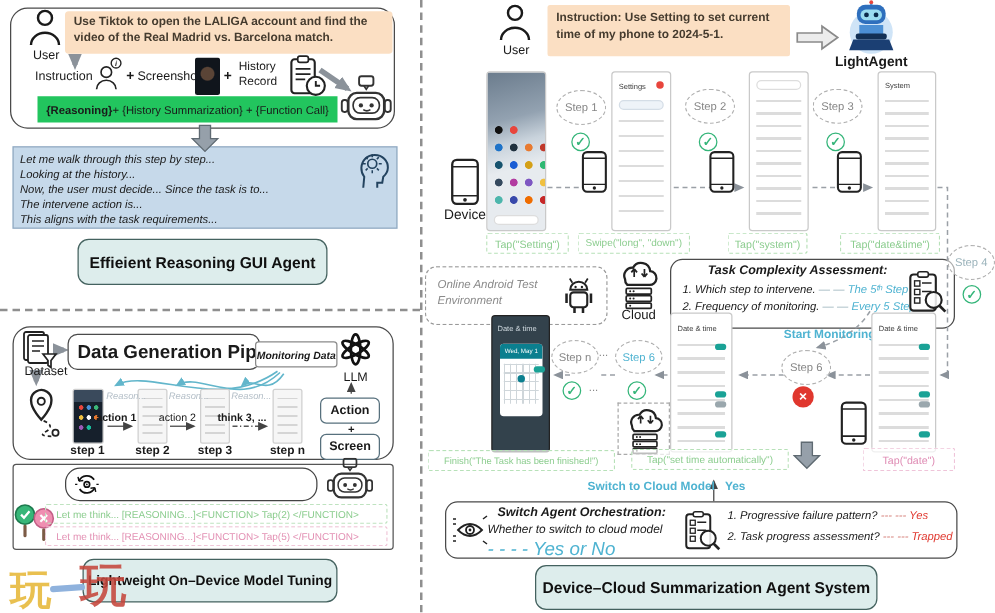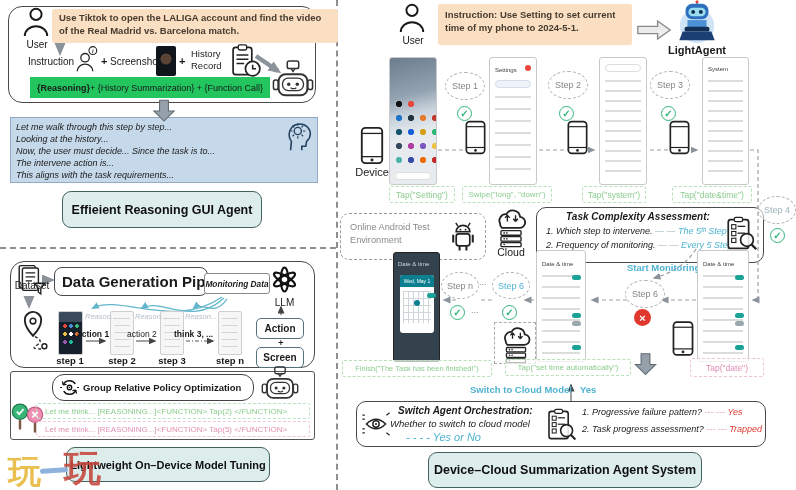--- a/index.html
+++ b/index.html
@@ -18,21 +18,21 @@
   .action-label.pink{border-color:#efc4d9;color:#df8cb4}
   .step-circle{border:1.5px dashed #b1b1b1;border-radius:50%;color:#868686;font-size:9px;display:flex;align-items:center;justify-content:center;background:rgba(255,255,255,.55)}
   .check{width:15px;height:15px;border-radius:50%;border:1.8px solid #34b579;color:#34b579;font-size:10px;font-weight:bold;display:flex;align-items:center;justify-content:center;background:#fff}
   .xmark{width:17px;height:17px;border-radius:50%;background:#e0372e;color:#fff;font-weight:bold;font-size:11px;display:flex;align-items:center;justify-content:center}
   .phone{border:1px solid #c9c9c9;border-radius:3px;background:#fbfbfb;overflow:hidden}
   .plines{position:absolute;left:5px;right:5px;background-image:repeating-linear-gradient(to bottom,#dcdcdc 0 2px,transparent 2px 12px)}
   .ptitle{position:absolute;font-size:6px;color:#3c3c3c;white-space:nowrap}
   .toggle{position:absolute;width:9px;height:5px;border-radius:2.5px;background:#1aa296}
   .blue-t{color:#4fb3d1}
   .red-t{color:#e0372e}
-  .gray-i{color:#8a8a8a;}
+  .gray-i{color:#8a8a8a;font-style:italic}
   .thumb{border:1px solid #cfcfcf;border-radius:2px;background:#f6f6f6;overflow:hidden}
   .dash-v{border-left:2px dashed #8f8f8f}
   .dash-h{border-top:2px dashed #8f8f8f}
   .sample{border:1.2px dashed #bfe3c0;font-size:8px;display:flex;align-items:center;padding-left:8px;white-space:nowrap;color:#8ccd8f;border-radius:2px}
   .sample.bad{border-color:#f0c6d8;color:#e391b4}
   .searchpill{position:absolute;left:5px;right:5px;height:8px;border-radius:4px;background:#fff;border:1px solid #ddd}
 </style>
 </head>
 <body>
 
@@ -186,21 +186,21 @@
   <path d="M7 7 l6 6 M13 7 l-6 6" stroke="#fff" stroke-width="2"></path>
   <rect x="8.6" y="19" width="2.8" height="11" rx="1.2" fill="#7c5b46"></rect>
 </symbol>
 </defs>
 </svg>
 
 <div class="abs dash-v" style="left:336px;top:0;height:490px;width:0"></div>
 <div class="abs dash-h" style="left:0;top:247px;width:336px;height:0"></div>
 
 <div class="abs round-box" style="left:8px;top:6px;width:308px;height:97px"></div>
-<div class="abs orange" style="left:52px;top:9px;width:286px;height:34px;font-size:9.5px;line-height:1.35;padding:3px 7px">Use Tiktok to open the LALIGA account and find the video of the Real Madrid vs. Barcelona match.</div>
+<div class="abs orange" style="left:52px;top:9px;width:262px;height:34px;font-size:9.5px;line-height:1.35;padding:3px 7px">Use Tiktok to open the LALIGA account and find the video of the Real Madrid vs. Barcelona match.</div>
 <div class="abs blue-fill ctr" style="left:30px;top:77px;width:240px;height:21px;font-size:9px">
   <span class="b">{Reasoning}</span>
     <span> + {History Summarization} + {Function Call}</span>
 </div>
 <div class="abs blue-box" style="left:10px;top:117px;width:308px;height:66px"></div>
 <div class="abs teal-box ctr" style="left:62px;top:191px;width:200px;height:37px;font-size:12.5px">Effieient Reasoning GUI Agent</div>
 
 <div class="abs round-box" style="left:10px;top:261px;width:305px;height:107px"></div>
 <div class="abs" style="left:10px;top:371px;width:305px;height:69px;border:1.2px solid #555;border-radius:3px;background:#fff"></div>
 <div class="abs teal-box ctr" style="left:66px;top:447px;width:204px;height:35px;font-size:11px">Lightweight On–Device Model Tuning</div>
@@ -288,21 +288,21 @@
 <div class="abs it" style="left:16px;top:146px;font-size:9px">Now, the user must decide... Since the task is to...</div>
 <div class="abs it" style="left:16px;top:158px;font-size:9px">The intervene action is...</div>
 <div class="abs it" style="left:16px;top:170px;font-size:9px">This aligns with the task requirements...</div>
 <svg class="abs" style="left:281px;top:119px;width:32px;height:32px">
     <use href="#s-headgear"></use>
   </svg>
 
 <svg class="abs" style="left:16px;top:264px;width:32px;height:32px">
     <use href="#s-dataset"></use>
   </svg>
-<div class="abs" style="left:10px;top:280px;width:44px;text-align:center;font-size:10px">Dataset</div>
+<div class="abs" style="left:10px;top:292px;width:44px;text-align:right;font-size:10px">Dataset</div>
 <div class="abs" style="left:54px;top:267px;width:154px;height:29px;border:1.5px solid #4a4a4a;border-radius:8px;background:#fff;display:flex;align-items:center">
   <svg style="width:24px;height:23px;margin:0 2px 0 5px">
       <use href="#s-gears"></use>
     </svg>
   <span class="b" style="font-size:15px;white-space:nowrap">Data Generation Pipeline</span>
 </div>
 <div class="abs ctr it b" style="left:204px;top:273px;width:66px;height:21px;border:1px solid #8a8a8a;border-radius:3px;background:#fff;font-size:8.3px;white-space:nowrap">Monitoring Data</div>
 <svg class="abs" style="left:268px;top:263px;width:33px;height:33px">
     <use href="#s-llm"></use>
   </svg>
@@ -334,21 +334,20 @@
 <div class="abs ctr" style="left:210px;top:355px;width:40px;font-size:9.5px;font-weight:600">step n</div>
 
 <div class="abs ctr b" style="left:256px;top:318px;width:48px;height:21px;border:1.4px solid #57707d;border-radius:5px;background:#fff;font-size:10px">Action</div>
 <div class="abs ctr b" style="left:276px;top:338px;width:10px;font-size:9px">+</div>
 <div class="abs ctr b" style="left:256px;top:347px;width:48px;height:21px;border:1.4px solid #57707d;border-radius:5px;background:#fff;font-size:10px">Screen</div>
 
 <div class="abs" style="left:52px;top:374px;width:202px;height:27px;border:1.6px solid #444;border-radius:12px;background:#fff;display:flex;align-items:center">
   <svg style="width:21px;height:21px;margin:0 3px 0 6px">
       <use href="#s-cycle"></use>
     </svg>
-  <span class="b" style="font-size:9.5px;white-space:nowrap">Group Relative Policy Optimization</span>
 </div>
 <svg class="abs" style="left:260px;top:366px;width:40px;height:38px">
     <use href="#s-robot"></use>
   </svg>
 <svg class="abs" style="left:11px;top:402px;width:18px;height:32px">
     <use href="#s-paddle-ok"></use>
   </svg>
 <svg class="abs" style="left:26px;top:405px;width:18px;height:32px">
     <use href="#s-paddle-no"></use>
   </svg>
@@ -493,21 +492,21 @@
   </svg>
 
 <div class="abs blue-t" style="left:470px;top:384px;font-size:9.5px;font-weight:600">Switch to Cloud Model</div>
 <div class="abs blue-t" style="left:580px;top:384px;font-size:9.5px;font-weight:600">Yes</div>
 
 <svg class="abs" style="left:360px;top:406px;width:32px;height:36px">
     <use href="#s-eye"></use>
   </svg>
 <div class="abs it b" style="left:398px;top:405px;font-size:10px">Switch Agent Orchestration:</div>
 <div class="abs it" style="left:390px;top:418px;font-size:9.5px">Whether to switch to cloud model</div>
-<div class="abs it blue-t" style="left:406px;top:431px;font-size:11px">- - - -  Yes or No</div>
+<div class="abs it blue-t" style="left:390px;top:431px;font-size:15px">- - - -  Yes or No</div>
 <svg class="abs" style="left:545px;top:406px;width:32px;height:38px">
     <use href="#s-clipmag"></use>
   </svg>
 <div class="abs it" style="left:582px;top:407px;font-size:9px;white-space:nowrap">
   <span>1.   Progressive failure pattern?</span>
   <span style="color:#d98c86">--- ---</span>
   <span class="red-t">Yes</span>
 </div>
 <div class="abs it" style="left:582px;top:424px;font-size:9px;white-space:nowrap">
   <span>2. Task progress assessment?</span>

